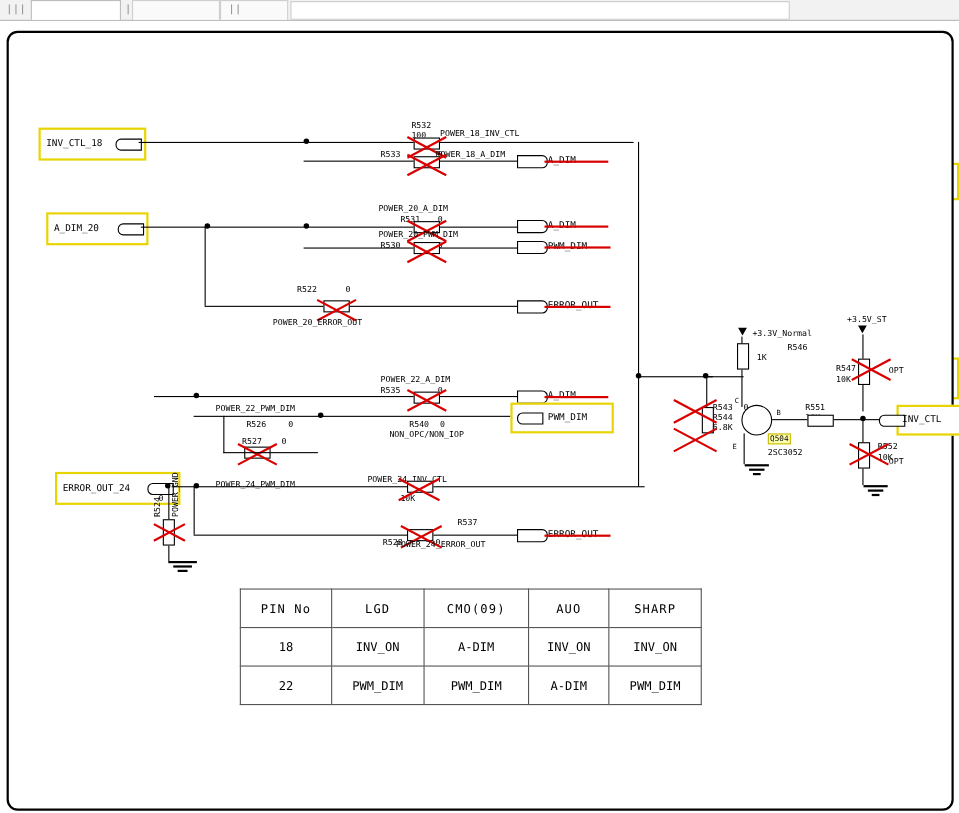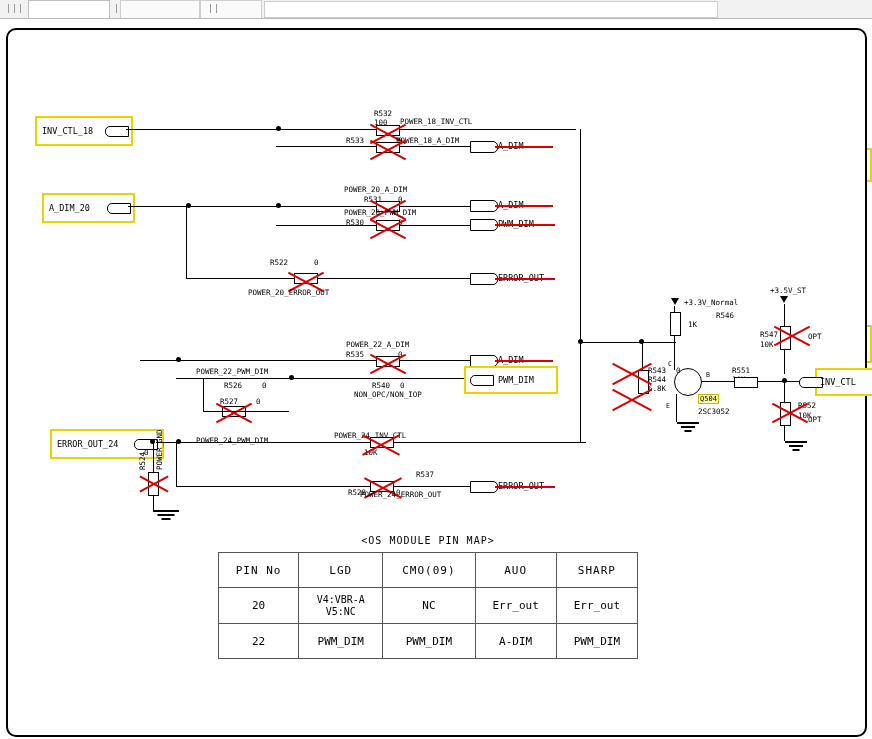--- a/index.html
+++ b/index.html
@@ -289,41 +289,37 @@
       <i style="top:4px;width:14px;"></i>
       <i style="top:8px;width:7px;"></i>
   </div>
 
   <div class="ybox" style="left:807px;top:338px;width:58px;height:24px;">
     <span class="flag" style="left:-18px;top:7px;"></span>
     <span class="lbl" style="left:3px;">INV_CTL</span>
   </div>
 
   <div id="pinmap">
-    <div class="cap">&lt;OS MODULE PIN MAP&gt;</div>
     <table>
       <thead>
         <tr>
           <th>PIN No</th>
           <th>LGD</th>
           <th>CMO(09)</th>
           <th>AUO</th>
           <th>SHARP</th>
         </tr>
       </thead>
       <tbody>
         <tr>
-          <td class="num">20</td>
-          <td>
-            <span class="two">V4:VBR-A</span>
-            <span class="two">V5:NC</span>
-          </td>
-          <td>NC</td>
-          <td>Err_out</td>
-          <td>Err_out</td>
+          <td class="num">18</td>
+          <td>INV_ON</td>
+          <td>A-DIM</td>
+          <td>INV_ON</td>
+          <td>INV_ON</td>
         </tr>
         <tr>
           <td class="num">22</td>
           <td>PWM_DIM</td>
           <td>PWM_DIM</td>
           <td>A-DIM</td>
           <td>PWM_DIM</td>
         </tr>
       </tbody>
     </table>

